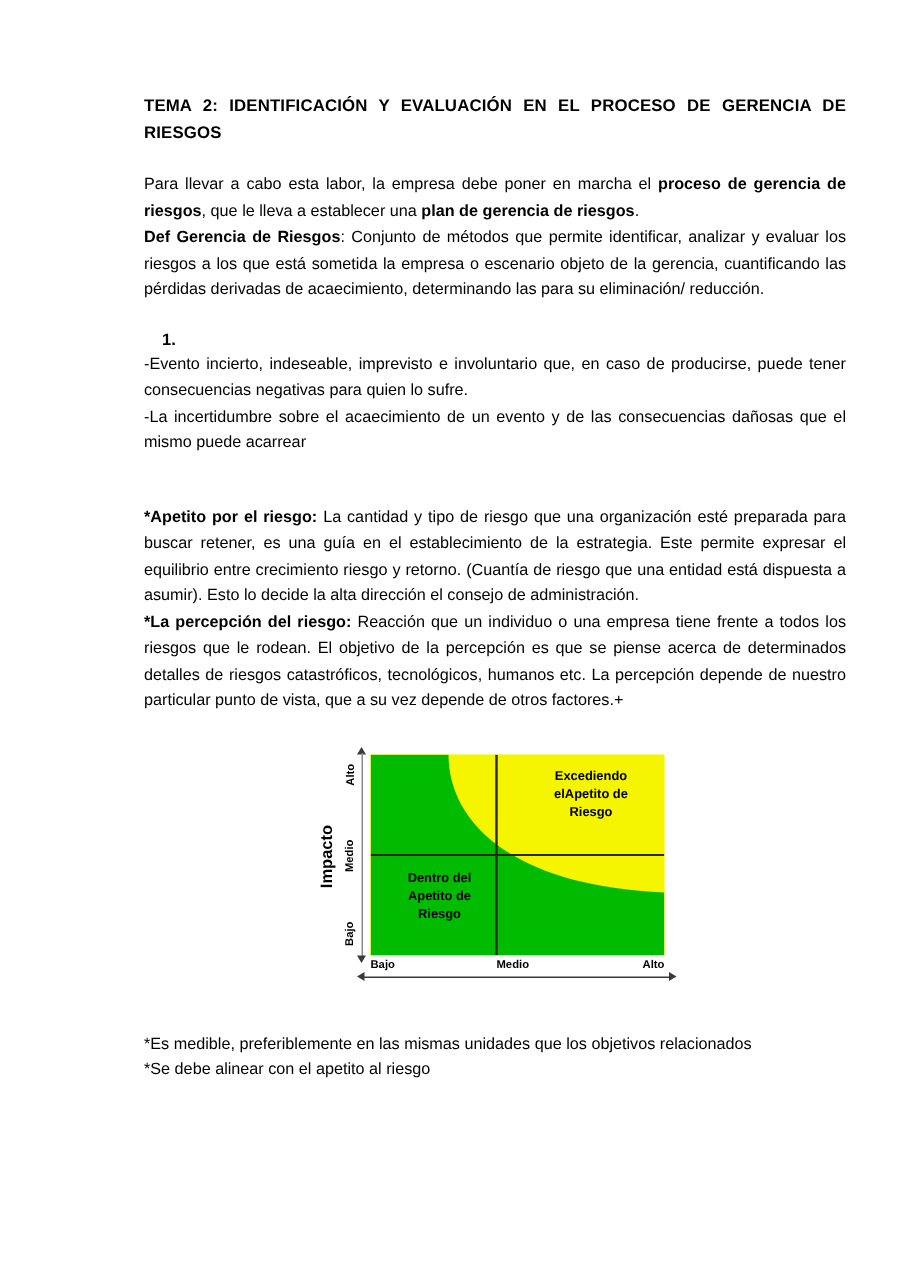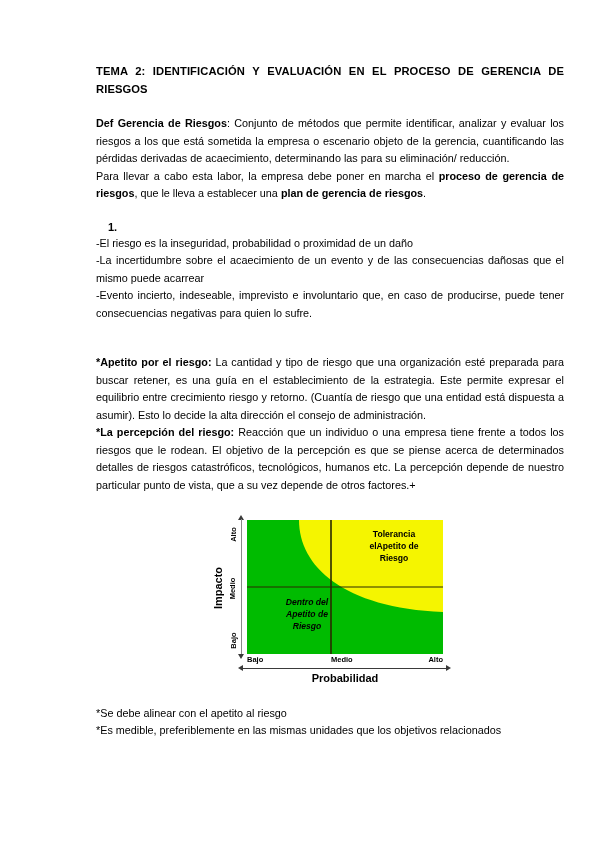--- a/index.html
+++ b/index.html
@@ -159,24 +159,23 @@
   .zone-label {
     position: absolute;
     font-size: 8.6px;
     font-weight: bold;
     line-height: 1.42;
     text-align: center;
     color: #000;
     white-space: pre-line;
   }
   .zone-in {
-    left: 14px;
+    left: 0;
     top: 76px;
     width: 92px;
-    font-style: italic;
   }
   .zone-out {
     left: 104px;
     top: 8px;
     width: 86px;
   }
 
   .xticks {
     position: absolute;
     left: 37px;
@@ -230,34 +229,33 @@
     font-weight: bold;
   }
 </style>
 </head>
 <body>
 
 <div class="page">
 
   <h1 class="doc-title">TEMA 2: IDENTIFICACIÓN Y EVALUACIÓN EN EL PROCESO DE GERENCIA DE RIESGOS</h1>
 
+  <p class="para"><span>Para llevar a cabo esta labor, la empresa debe poner en marcha el </span><b>proceso de gerencia de riesgos</b><span>, que le lleva a establecer una </span><b>plan de gerencia de riesgos</b><span>.</span></p>
+
   <p class="para"><b>Def Gerencia de Riesgos</b><span>: Conjunto de métodos que permite identificar, analizar y evaluar los riesgos a los que está sometida la empresa o escenario objeto de la gerencia, cuantificando las pérdidas derivadas de acaecimiento, determinando las para su eliminación/ reducción.</span></p>
 
-  <p class="para"><span>Para llevar a cabo esta labor, la empresa debe poner en marcha el </span><b>proceso de gerencia de riesgos</b><span>, que le lleva a establecer una </span><b>plan de gerencia de riesgos</b><span>.</span></p>
-
   <div class="gap-m"></div>
 
   <p class="numbered"><span class="num">1.</span></p>
 
   <div class="gap-m"></div>
 
   <div class="lines">
-    <p class="line">-El riesgo es la inseguridad, probabilidad o proximidad de un daño</p>
+    <p class="line">-Evento incierto, indeseable, imprevisto e involuntario que, en caso de producirse, puede tener consecuencias negativas para quien lo sufre.</p>
     <p class="line">-La incertidumbre sobre el acaecimiento de un evento y de las consecuencias dañosas que el mismo puede acarrear</p>
-    <p class="line">-Evento incierto, indeseable, imprevisto e involuntario que, en caso de producirse, puede tener consecuencias negativas para quien lo sufre.</p>
   </div>
 
   <div class="gap-m"></div>
 
 
   <div class="gap-m"></div>
 
   <p class="para"><b>*Apetito por el riesgo:</b><span> La cantidad y tipo de riesgo que una organización esté preparada para buscar retener, es una guía en el establecimiento de la estrategia. Este permite expresar el equilibrio entre crecimiento riesgo y retorno. (Cuantía de riesgo que una entidad está dispuesta a asumir). Esto lo decide la alta dirección  el consejo de administración.</span></p>
 
   <p class="para"><b>*La percepción del riesgo:</b><span> Reacción que un individuo o una empresa tiene frente a todos los riesgos que le rodean. El objetivo de la percepción es que se piense acerca de determinados detalles de riesgos catastróficos, tecnológicos, humanos etc. La percepción depende de nuestro particular punto de vista, que a su vez depende de otros factores.+</span></p>
@@ -289,38 +287,37 @@
         <svg width="196" height="134" viewBox="0 0 196 134">
           <rect x="0" y="0" width="196" height="134" fill="#f5f500"></rect>
           <path d="M 0 0 L 52 0 C 52 46 96 88 196 92 L 196 134 L 0 134 Z" fill="#00bb00"></path>
           <line x1="84" y1="0" x2="84" y2="134" stroke="#2a2a00" stroke-width="1.6"></line>
           <line x1="0" y1="67" x2="196" y2="67" stroke="#2a2a00" stroke-width="1.2"></line>
         </svg>
 
         <div class="zone-label zone-in">Dentro del
 Apetito de
 Riesgo</div>
-        <div class="zone-label zone-out">Tolerancia
+        <div class="zone-label zone-out">Excediendo
 elApetito de
 Riesgo</div>
       </div>
 
       <div class="xticks">
         <div class="xtick bajo">Bajo</div>
         <div class="xtick medio">Medio</div>
         <div class="xtick alto">Alto</div>
       </div>
 
       <div class="xaxis-arrow-left"></div>
       <div class="xaxis-line"></div>
       <div class="xaxis-arrow-right"></div>
 
-      <div class="xlabel">Probabilidad</div>
     </div>
   </div>
 
 
   <div class="lines">
+    <p class="line">*Es medible, preferiblemente en las mismas unidades que los objetivos relacionados</p>
     <p class="line">*Se debe alinear con el apetito al riesgo</p>
-    <p class="line">*Es medible, preferiblemente en las mismas unidades que los objetivos relacionados</p>
   </div>
 
 </div>
 
 </body></html>

